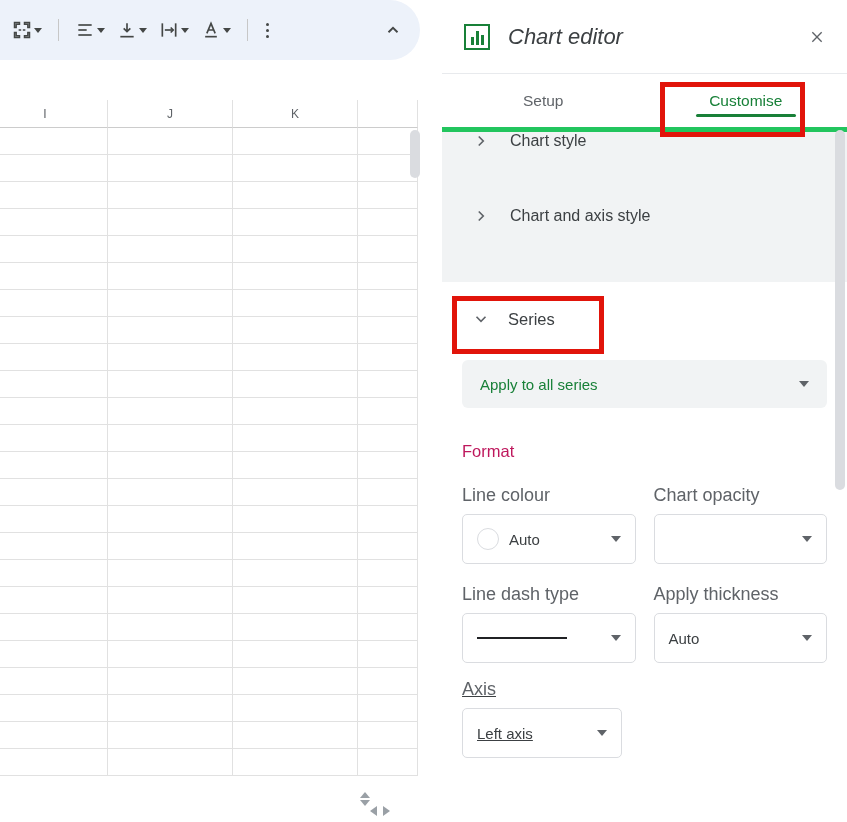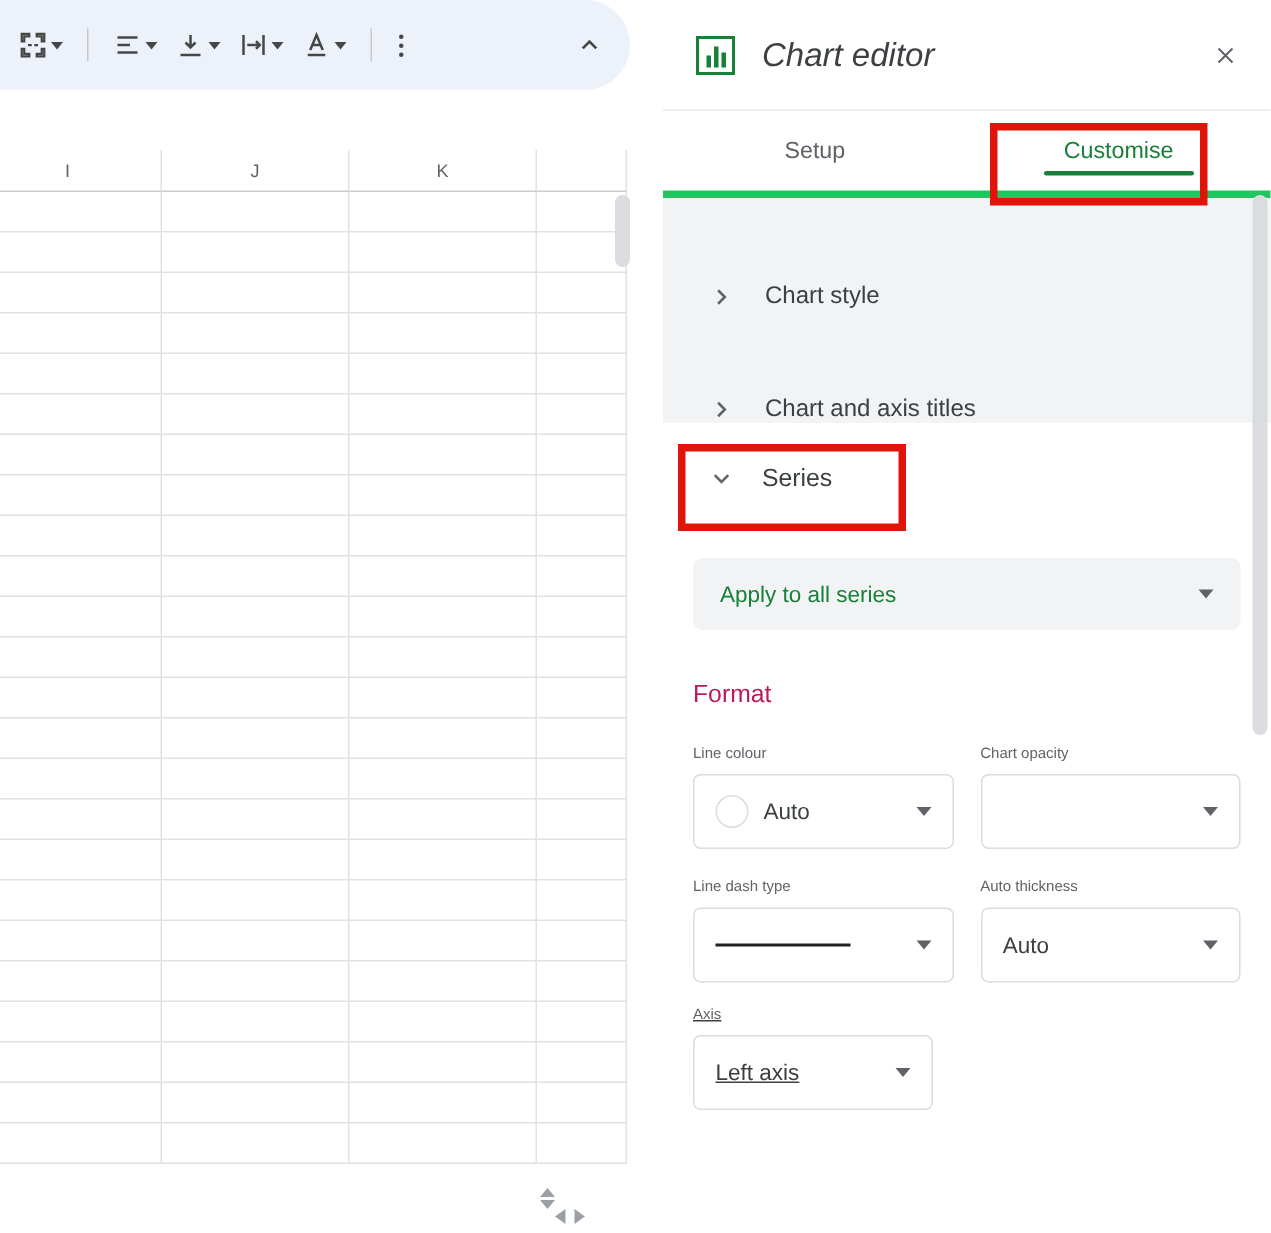--- a/index.html
+++ b/index.html
@@ -153,39 +153,39 @@
   }
 
   
   .hl { position:absolute; border:5px solid #e1140a; pointer-events:none; }
   .hl.customise { left:660px; top:82px; width:145px; height:55px; }
   .hl.series { left:452px; top:296px; width:152px; height:58px; }
 
   .sections { background:#f1f3f4; }
   .section-row {
     height: 75px;
-    display:flex; align-items:flex-end; gap:20px;
+    display:flex; align-items:flex-start; gap:20px;
     padding: 0 30px;
     color:#3c4043; font-size:16px;
   }
   .chev-r svg, .chev-d svg { width:18px; height:18px; stroke:#5f6368; stroke-width:2.2; fill:none; }
 
   .series-panel {
     background:#fff;
     border-radius: 10px 10px 0 0;
     margin-top: 0;
     padding-bottom: 30px;
   }
   .series-head {
     height:74px; display:flex; align-items:center; gap:18px;
     padding: 0 30px; font-size:16.5px; color:#3c4043;
   }
 
   .apply-select {
-    margin: 16px 20px;
+    margin: 4px 20px;
     height: 48px;
     background:#f1f3f4;
     border-radius:6px;
     display:flex; align-items:center; justify-content:space-between;
     padding: 0 18px;
     color:#188038; font-size:15px; font-weight:500;
   }
   .apply-select .tri { 
     width:0;height:0;
     border-left:5px solid transparent;
@@ -197,21 +197,21 @@
     margin: 34px 20px 8px;
     font-size:16.5px; color:#be185d;
   }
   .form-grid {
     display:grid;
     grid-template-columns: 1fr 1fr;
     gap: 20px 18px;
     padding: 16px 20px 0;
   }
   .form-item { display:flex; flex-direction:column; gap:8px; }
-  .form-label { font-size:10px; color:#5f6368; }
+  .form-label { font-size:18px; color:#5f6368; }
   .select {
     height:50px; border:1px solid #dadce0; border-radius:5px;
     display:flex; align-items:center; justify-content:space-between;
     padding: 0 14px; font-size:15px; color:#3c4043;
   }
   .select .tri {
     width:0;height:0;
     border-left:5px solid transparent;
     border-right:5px solid transparent;
     border-top:6px solid #5f6368;
@@ -472,21 +472,21 @@
           </svg>
       </span>
       <span>Chart style</span>
     </div>
     <div class="section-row">
       <span class="chev-r">
         <svg viewBox="0 0 24 24">
             <path d="M9 6l6 6-6 6"></path>
           </svg>
       </span>
-      <span>Chart and axis titles</span>
+      <span>Chart and axis style</span>
     </div>
   </div>
 
   <div class="series-panel">
     <div class="series-head">
       <span class="chev-d">
         <svg viewBox="0 0 24 24">
             <path d="M6 9l6 6 6-6"></path>
           </svg>
       </span>
@@ -519,21 +519,21 @@
         </div>
       </div>
       <div class="form-item">
         <div class="form-label">Line dash type</div>
         <div class="select">
           <span class="dash-line"></span>
           <span class="tri"></span>
         </div>
       </div>
       <div class="form-item">
-        <div class="form-label">Auto thickness</div>
+        <div class="form-label">Apply thickness</div>
         <div class="select">
           <span>Auto</span>
           <span class="tri"></span>
         </div>
       </div>
     </div>
 
     <div class="axis-row">
       <div class="form-item">
         <div class="form-label">Axis</div>

